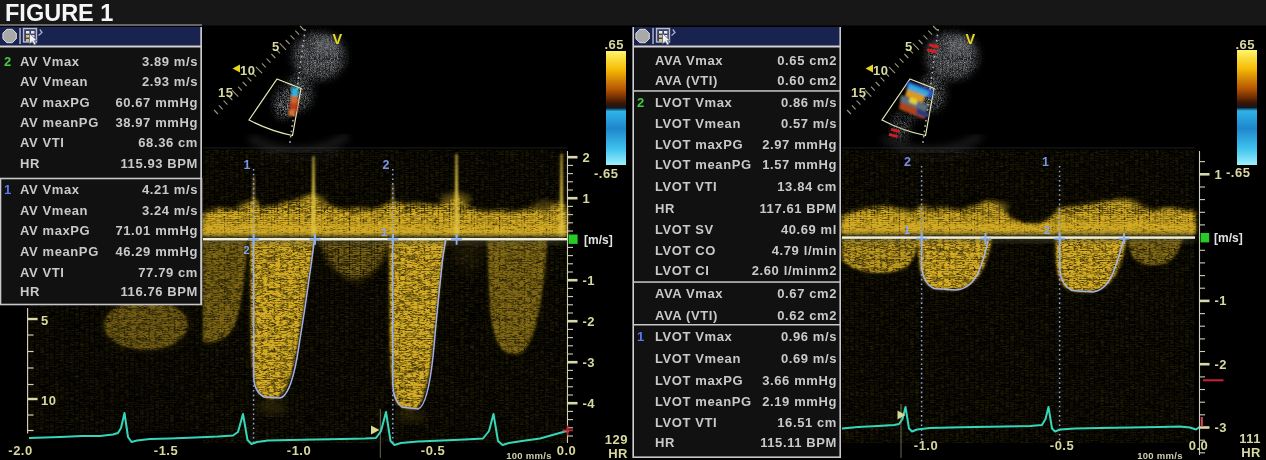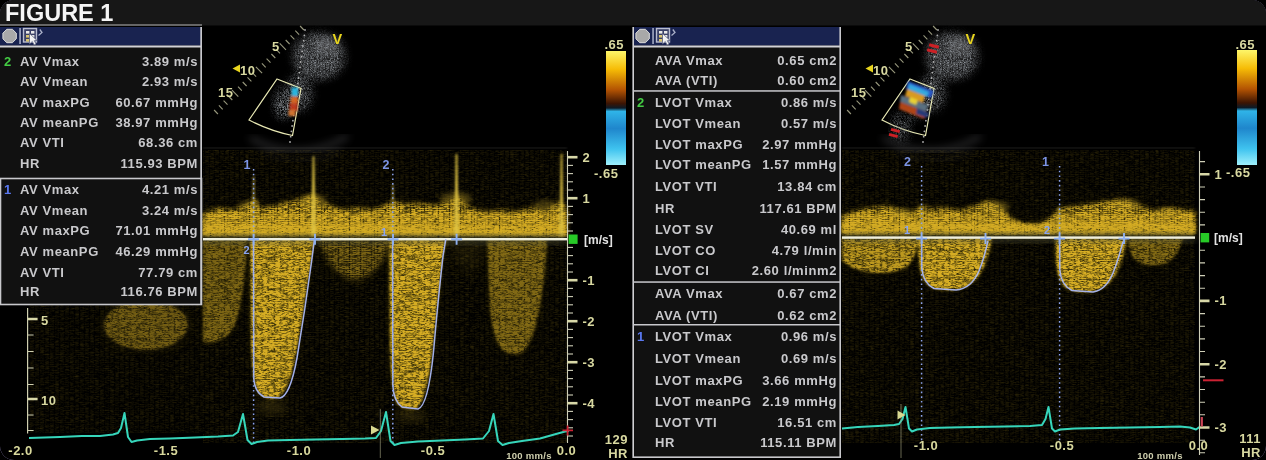--- a/index.html
+++ b/index.html
@@ -1,15 +1,15 @@
 <!DOCTYPE html>
 <html><head><meta charset="utf-8">
 <style>
 html,body{margin:0;padding:0;background:#000;}
-#stage{position:relative;width:1266px;height:460px;overflow:hidden;background:#c4b5fd;border-radius:14px;}
+#stage{position:relative;width:1266px;height:460px;overflow:hidden;background:#c4b5fd;}
 </style></head>
 <body>
 <div id="stage">
 <svg width="1266" height="460" viewBox="0 0 1266 460" xmlns="http://www.w3.org/2000/svg">
 <defs>
 <filter id="nyA" x="-15%" y="-15%" width="130%" height="130%" color-interpolation-filters="sRGB">
  <feTurbulence type="turbulence" baseFrequency="0.16 0.45" numOctaves="3" seed="5" result="t"></feTurbulence>
  <feColorMatrix in="t" type="matrix" values="0 0 0 0 0.84  0 0 0 0 0.68  0 0 0 0 0.14  1.5 1.5 0 -0.58 0" result="c"></feColorMatrix>
  <feGaussianBlur in="SourceAlpha" stdDeviation="1.2" result="m"></feGaussianBlur>
  <feComposite in="c" in2="m" operator="in"></feComposite>

